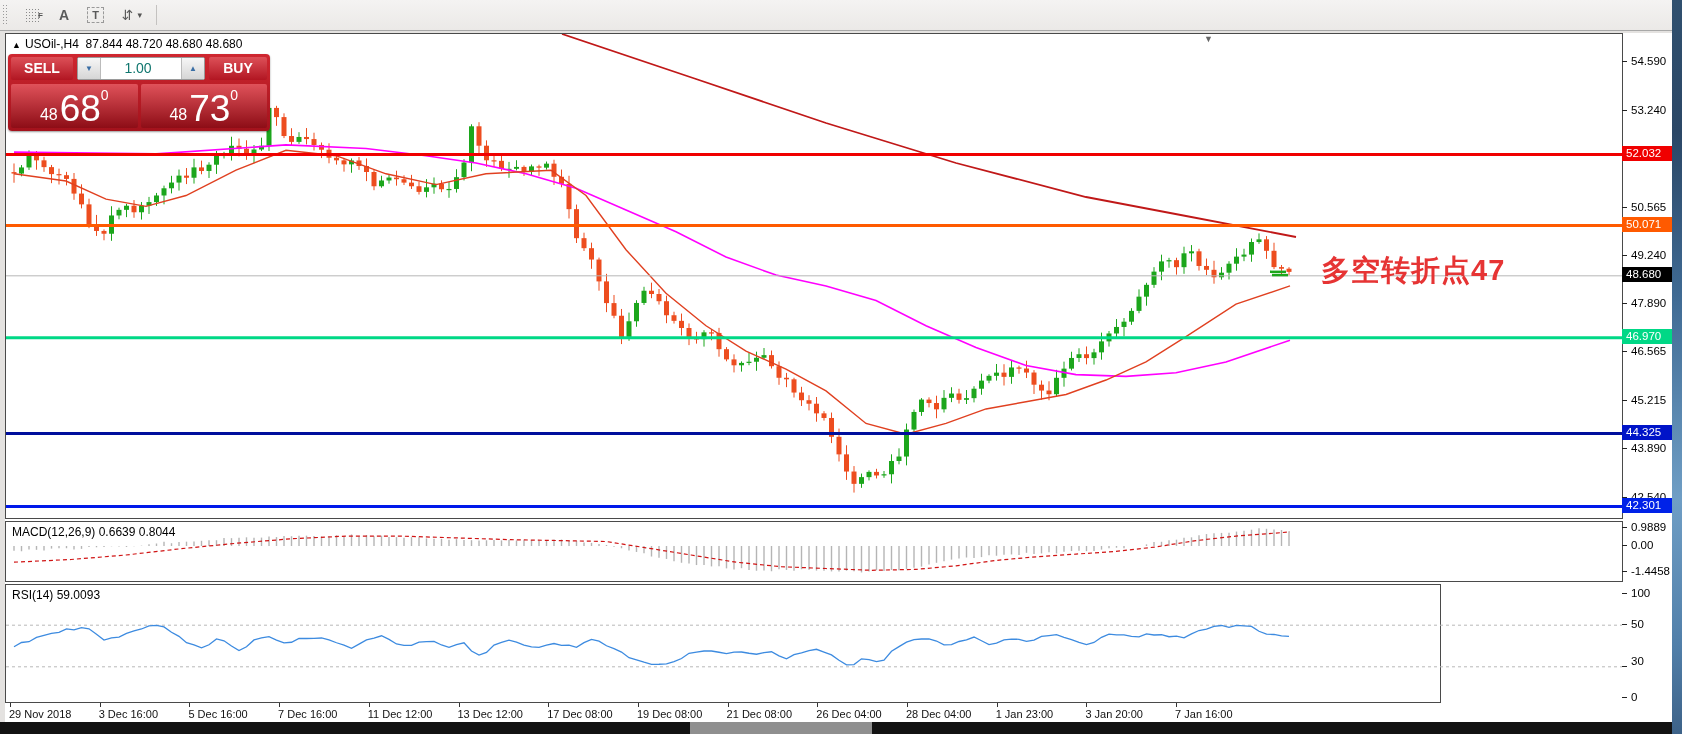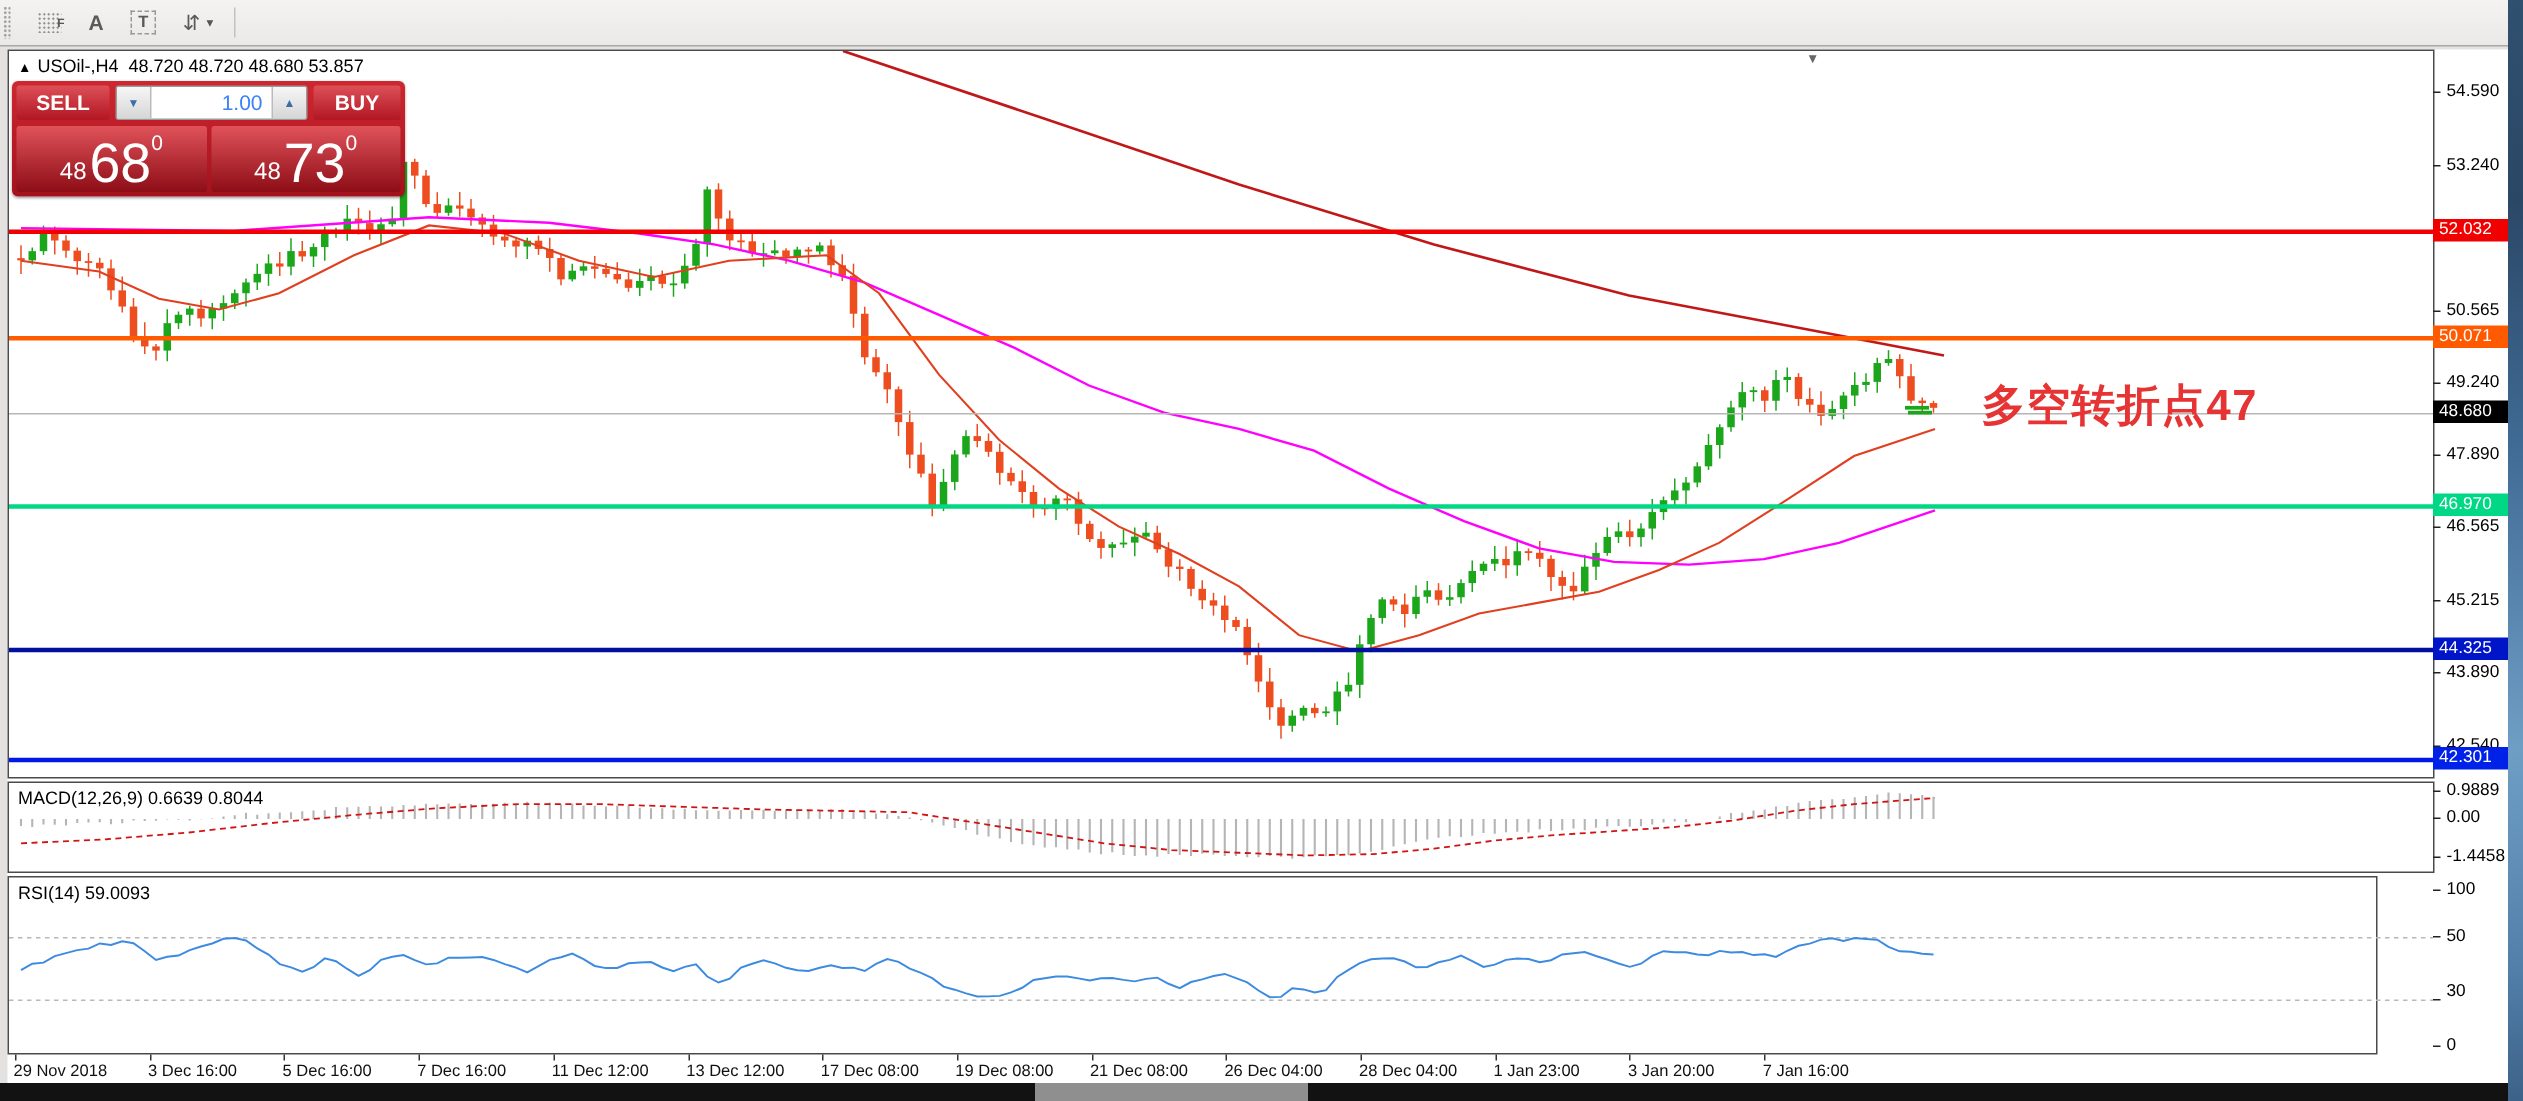--- a/index.html
+++ b/index.html
@@ -40,21 +40,21 @@
          background:linear-gradient(#cf2730,#a3121c);box-shadow:0 1px 2px rgba(0,0,0,.4);}
   .trade-row1{position:absolute;left:3px;right:3px;top:3px;height:23px;display:flex;}
   .trade-btn{color:#fff;font-size:14px;font-weight:bold;text-align:center;line-height:23px;border-radius:2px;
              background:linear-gradient(#dd5058,#b21622);cursor:pointer;}
   .sell-btn{width:62px;}
   .buy-btn{width:58px;margin-left:4px;}
   .spin{flex:1;display:flex;margin-left:4px;background:#fff;border:1px solid #9a9a9a;border-radius:2px;overflow:hidden;}
   .spin-btn{width:22px;background:linear-gradient(#f6f6f6,#d6d6d6);color:#3a6ea5;font-size:8px;line-height:21px;
             text-align:center;border-right:1px solid #bbb;cursor:pointer;}
   .spin-btn.up{border-right:none;border-left:1px solid #bbb;}
-  .spin-val{flex:1;text-align:right;font-size:14px;color:#3b82f6;line-height:21px;padding-right:6px;}
+  .spin-val{flex:1;text-align:center;font-size:14px;color:#0f766e;line-height:21px;padding-right:6px;}
   .trade-row2{position:absolute;left:3px;right:3px;top:30px;height:44px;display:flex;gap:3px;}
   .quote{flex:1;background:linear-gradient(#e0525a,#8d0d16);border-radius:2px;color:#fff;
          display:flex;align-items:flex-end;justify-content:center;padding-bottom:3px;cursor:pointer;}
   .quote .sm{font-size:16px;line-height:20px;margin-right:2px;}
   .quote .big{font-size:37px;line-height:33px;font-weight:400;}
   .quote .sup{font-size:14px;line-height:14px;align-self:flex-start;margin-top:4px;}
   
   .desktop-strip{position:absolute;left:1672px;top:0;width:10px;height:734px;
       background:linear-gradient(180deg,#30506f 0%,#2b4766 18%,#3f6a93 40%,#6f9ec5 68%,#517fa9 88%,#3d6288 100%);}
   .bottom-strip{position:absolute;left:0;top:722px;width:1672px;height:12px;background:#121212;}
@@ -608,21 +608,21 @@
           <line x1="1245.5" y1="24" x2="1245.5" y2="7.71932699870052" stroke="#b5b5b5" stroke-width="1.4"></line>
           <line x1="1253" y1="24" x2="1253" y2="6.252438996402283" stroke="#b5b5b5" stroke-width="1.4"></line>
           <line x1="1260.5" y1="24" x2="1260.5" y2="6.780302797467929" stroke="#b5b5b5" stroke-width="1.4"></line>
           <line x1="1268" y1="24" x2="1268" y2="7.430871265053362" stroke="#b5b5b5" stroke-width="1.4"></line>
           <line x1="1275.5" y1="24" x2="1275.5" y2="8.034335871254704" stroke="#b5b5b5" stroke-width="1.4"></line>
           <line x1="1283" y1="24" x2="1283" y2="9.231316280022007" stroke="#b5b5b5" stroke-width="1.4"></line>
           <polyline points="8,40.2 65,37.5 120,33 175,26.7 230,21.3 285,16.8 340,14.1 395,14.1 450,15.9 505,17.7 555,18.6 600,19.5 640,25.8 685,33 730,40.2 775,44.7 820,46.5 865,48.3 910,47.400000000000006 950,43.8 990,38.4 1030,34.8 1070,32.1 1110,29.4 1150,24.9 1190,18.6 1230,14.1 1284,9.959999999999999" fill="none" stroke="#d01414" stroke-width="1.2" stroke-dasharray="4 3"></polyline>
         </svg>
       <div class="ind-label" style="left:6px;top:3px;">MACD(12,26,9) 0.6639 0.8044</div>
     </div>
-    <div class="panel" id="rsiPanel" style="top:551px;width:1580px;height:119px;">
+    <div class="panel" id="rsiPanel" style="top:551px;width:1436px;height:119px;">
       <svg id="rsiSvg" width="1616" height="117">
           <line x1="0" y1="40.2" x2="1616" y2="40.2" stroke="#b8b8b8" stroke-width="1" stroke-dasharray="3 3"></line>
           <line x1="0" y1="81.8" x2="1616" y2="81.8" stroke="#b8b8b8" stroke-width="1" stroke-dasharray="3 3"></line>
           <polyline points="8,61.783304812945424 15.5,57.486851929686964 23,56.73140812255442 30.5,52.3636535349302 38,50.41810855860822 45.5,48.408959813648835 53,47.41693207286298 60.5,43.95487348753535 68,44.94157788095234 75.5,42.574226465558795 83,43.793158989671625 90.5,49.151057982651515 98,55.011082568254324 105.5,52.84167651591822 113,52.051923363411966 120.5,48.417658234998925 128,45.98043258425659 135.5,43.982486250241806 143,40.831058044918294 150.5,40.31066036229579 158,41.95354697154461 165.5,47.24948058354978 173,51.361745249417915 180.5,57.743978446768594 188,59.88906672745943 195.5,62.76988572890604 203,59.79781039353726 210.5,53.930160531912534 218,55.83408776127405 225.5,60.9620620547865 233,65.56536376578734 240.5,61.780685608088966 248,54.931011884519826 255.5,52.83281521210447 263,51.713325396692376 270.5,55.10233835109509 278,57.90912095906213 285.5,57.26977898273617 293,53.43730277298018 300.5,53.51290520223789 308,53.32128900675103 315.5,52.98662010119296 323,54.97349677220918 330.5,57.75426253687371 338,60.036750704208934 345.5,63.291471506496265 353,59.101755337342 360.5,54.86771622282617 368,53.15256811672657 375.5,50.763220382961165 383,54.41281886571087 390.5,58.96784496488981 398,60.39646398205968 405.5,60.30323458101381 413,57.21781568721868 420.5,56.62052612466737 428,56.34298834799789 435.5,59.984688268546016 443,62.412363447882235 450.5,59.61542432841845 458,57.834564093714576 465.5,66.01427343788556 473,70.01744560075923 480.5,67.382891278686 488,60.04878372123465 495.5,57.48324155829847 503,55.15042025739327 510.5,57.23775810300372 518,60.207386872582134 525.5,61.859241493605076 533,62.34610641621985 540.5,60.19108514278196 548,58.511362792458385 555.5,60.29094863099977 563,60.111865511620415 570.5,62.305458013620225 578,57.63774566166103 585.5,54.413061174843456 593,56.20529283543117 600.5,60.77829875193536 608,63.56091597343795 615.5,67.09080796482041 623,72.71451997685246 630.5,74.79026261980646 638,77.23215327632613 645.5,79.31003976666369 653,79.24043832995929 660.5,78.91734088037163 668,76.63129396541044 675.5,73.51606535660102 683,68.2945484469179 690.5,67.16182272131554 698,66.01443624985404 705.5,66.0221999737434 713,67.26271780803799 720.5,68.6445972480718 728,67.20091342426836 735.5,67.02350499670953 743,68.25319942742587 750.5,69.22831172600388 758,67.59693851691671 765.5,66.76738113879226 773,70.83450070081278 780.5,73.79810225583613 788,69.68151884085498 795.5,67.91350665707141 803,65.70139667871408 810.5,64.28441601712257 818,67.04084691652096 825.5,69.92670648605562 833,75.32954314343631 840.5,79.7819053839147 848,79.59869333260693 855.5,73.85619430748746 863,74.61175701755099 870.5,76.67800932914949 878,75.09505841477774 885.5,66.30265147534199 893,61.63373185918666 900.5,57.12445359929465 908,54.55690394345671 915.5,53.99294469937682 923,53.84272829005494 930.5,56.00616109124385 938,59.85159463919699 945.5,59.64680178370327 953,56.491091823717575 960.5,54.93371791865676 968,52.02502809770405 975.5,55.70729959840886 983,59.65158175054006 990.5,58.124833971317855 998,54.92115343963727 1005.5,54.0389633604791 1013,54.300634023267776 1020.5,56.42982701845467 1028,55.134262022050095 1035.5,51.332731437766924 1043,50.530940034277734 1050.5,49.68231557011604 1058,52.34687448847107 1065.5,54.64034244301729 1073,57.34989682636223 1080.5,59.55237712683156 1088,57.4722683805041 1095.5,52.31689880089834 1103,49.1348003313411 1110.5,49.85013149734586 1118,49.824445244707164 1125.5,51.34966622087173 1133,51.843030092073604 1140.5,48.93581078783609 1148,49.97976937905885 1155.5,49.728796749860045 1163,51.730968571566045 1170.5,51.12940208056941 1178,52.93218786392361 1185.5,48.84051055616699 1193,45.51878411874175 1200.5,44.095896917534986 1208,41.40738493390381 1215.5,40.49256803673691 1223,42.36947303364053 1230.5,40.37978209514171 1238,40.9581963342242 1245.5,41.4523720646246 1253,46.27885682722244 1260.5,49.21606311069136 1268,49.47918325749226 1275.5,50.84443223865703 1283,51.38355878747999" fill="none" stroke="#3d8be0" stroke-width="1.3"></polyline>
         </svg>
       <div class="ind-label" style="left:6px;top:3px;">RSI(14) 59.0093</div>
     </div>
     <div id="timeAxis"></div>
     <div id="priceAxis"></div>
   <div class="axis-tick-dash" style="left: 1617px; top: 28px;"></div>
@@ -687,21 +687,21 @@
       <div class="time-label" style="left: 901px;">28 Dec 04:00</div>
       <div class="time-tick" style="left: 991.7px;"></div>
       <div class="time-label" style="left: 990.7px;">1 Jan 23:00</div>
       <div class="time-tick" style="left: 1081.4px;"></div>
       <div class="time-label" style="left: 1080.4px;">3 Jan 20:00</div>
       <div class="time-tick" style="left: 1171.1px;"></div>
       <div class="time-label" style="left: 1170.1px;">7 Jan 16:00</div>
     </div>
 
   <div class="symbol-line">
-    <span class="arrow">▲</span><span>USOil-,H4</span>&nbsp;&nbsp;<span>48.720 48.720 48.680 53.857</span>
+    <span class="arrow">▲</span><span>USOil-,H4</span>&nbsp;&nbsp;<span>87.844 48.720 48.680 48.680</span>
   </div>
   <div class="scroll-marker">▼</div>
 
   <div class="trade">
     <div class="trade-row1">
       <div class="trade-btn sell-btn">SELL</div>
       <div class="spin">
         <div class="spin-btn">▼</div>
         <div class="spin-val">1.00</div>
         <div class="spin-btn up">▲</div>

